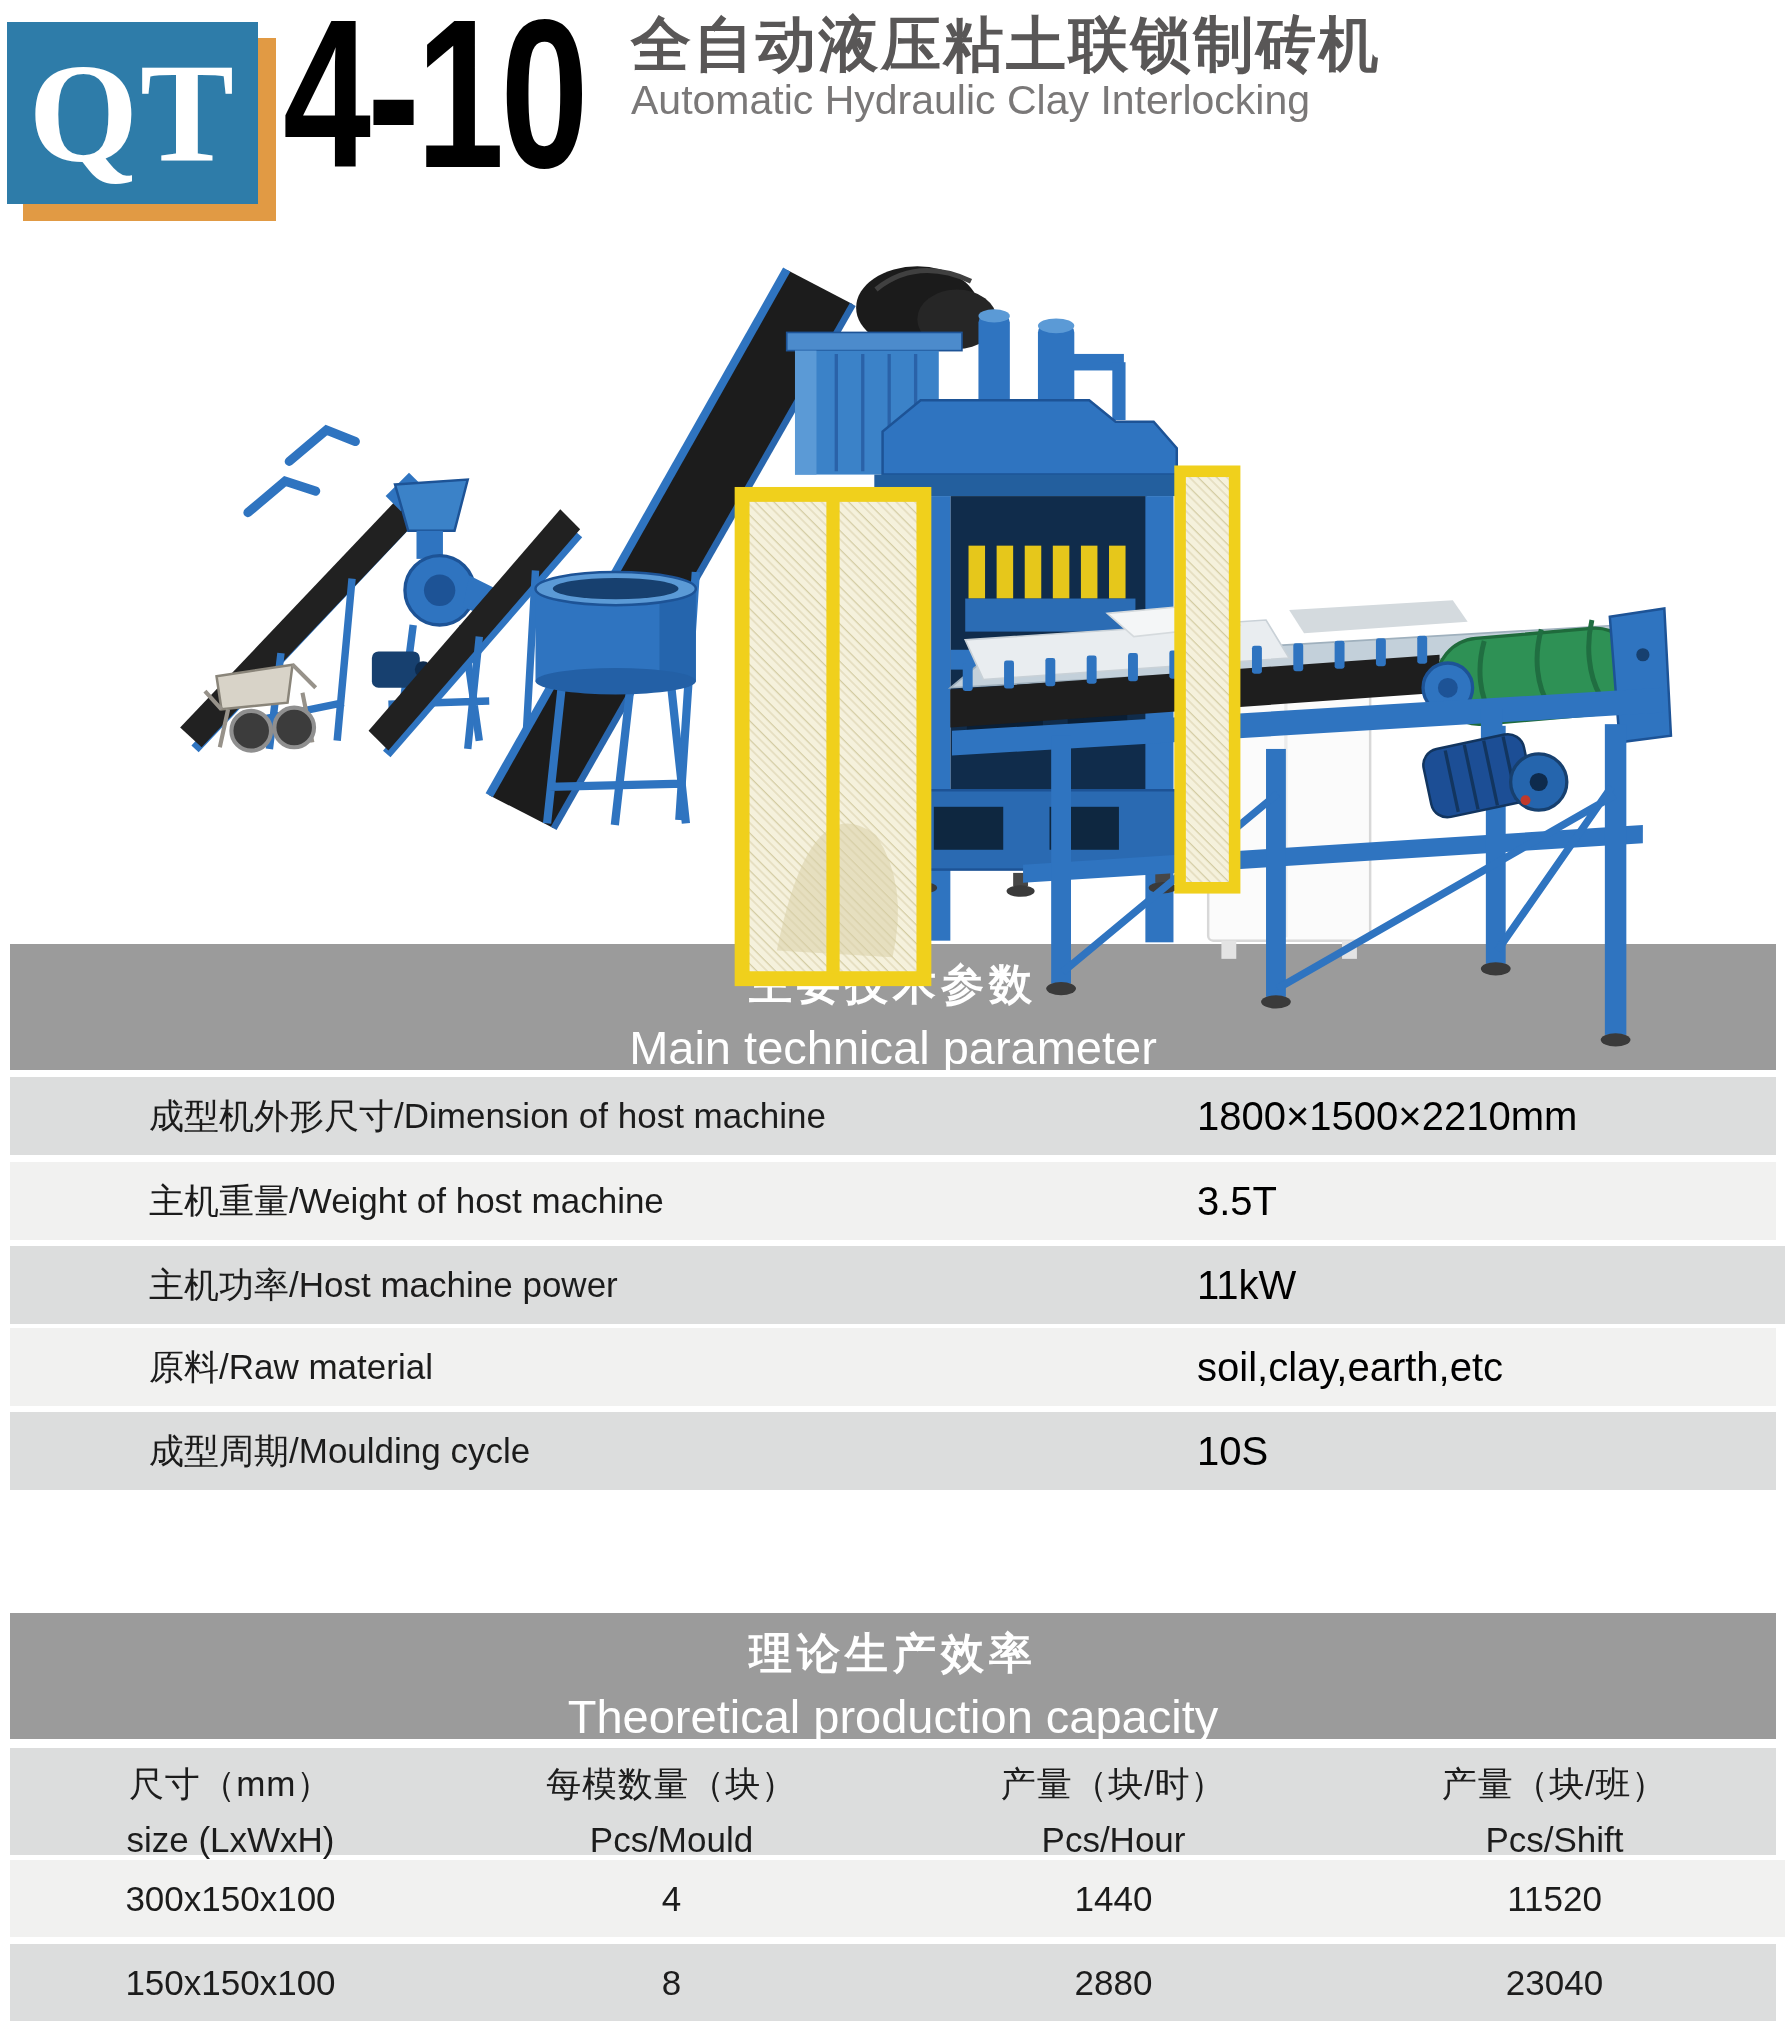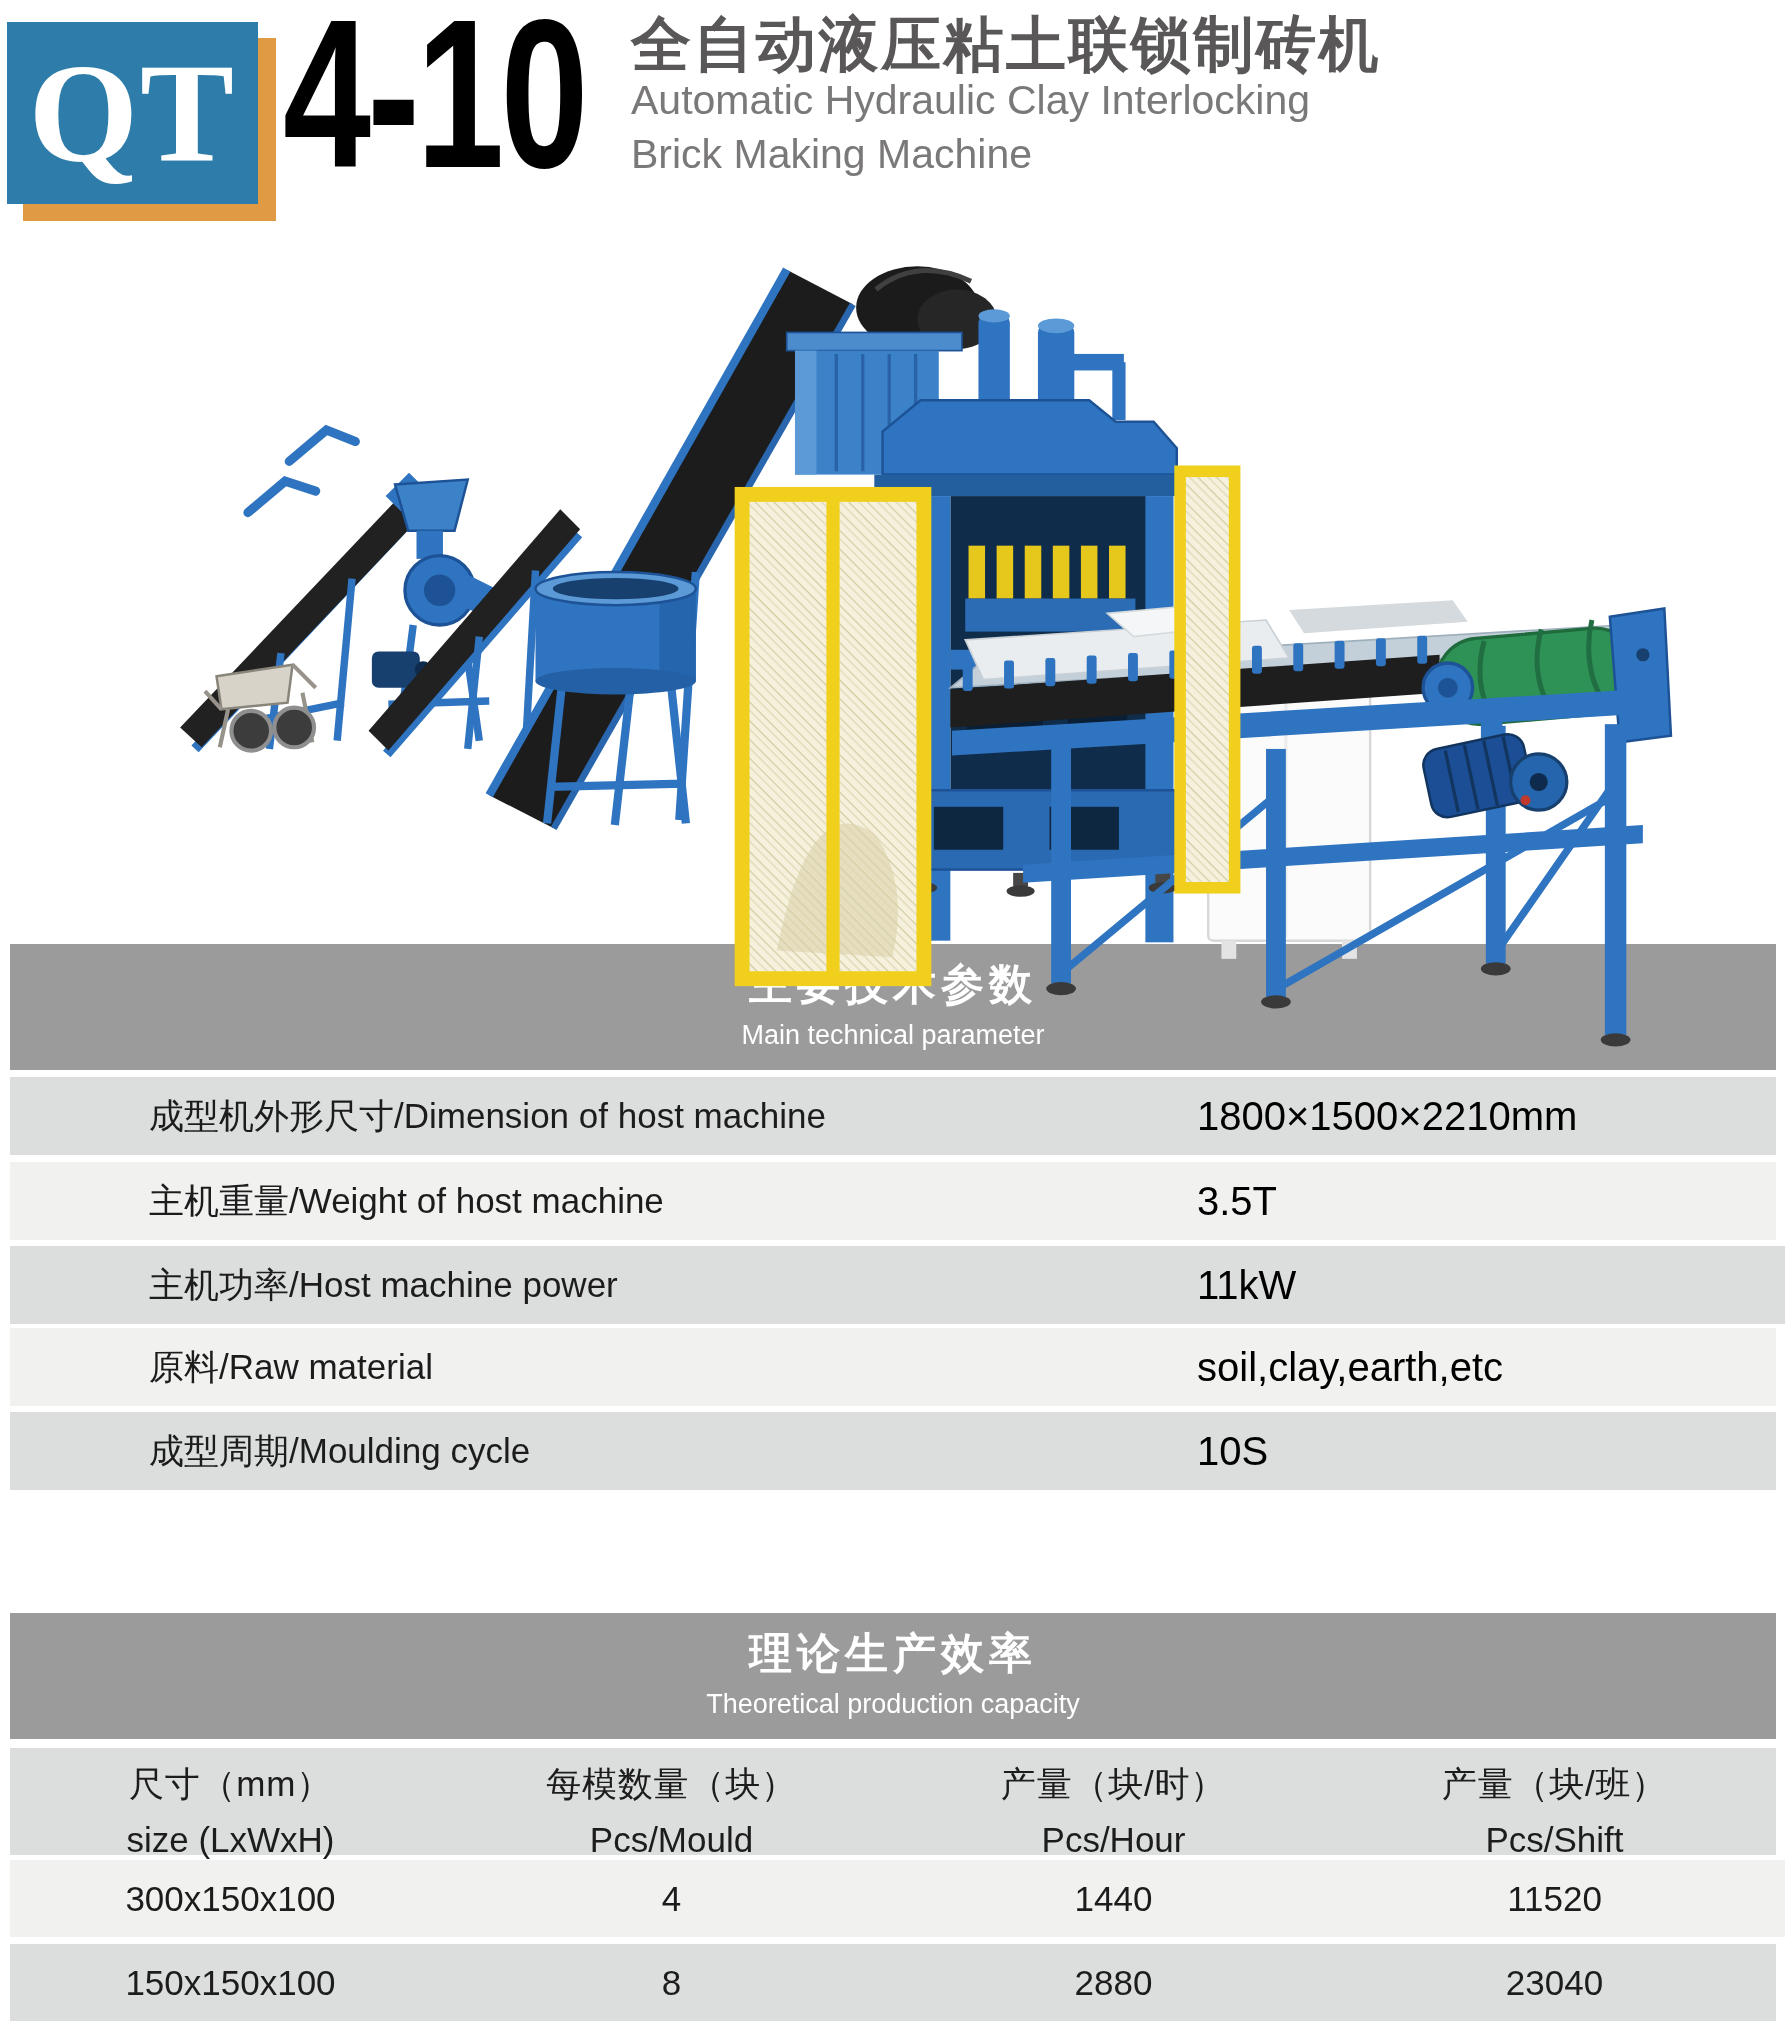--- a/index.html
+++ b/index.html
@@ -15,21 +15,21 @@
          color:#000;letter-spacing:-5px;transform:scaleX(0.75);transform-origin:left top;white-space:nowrap;}
   .title-zh{position:absolute;left:631px;top:5px;font-size:60px;font-weight:700;color:#595757;letter-spacing:2.5px;white-space:nowrap;}
   .title-en{position:absolute;left:631px;top:73px;font-size:41px;line-height:55px;color:#7a7878;white-space:nowrap;}
 
   
   .machine{position:absolute;left:0;top:157px;width:1785px;height:893px;z-index:2;}
 
   
   .banner{position:absolute;left:10px;width:1766px;height:126px;background:#9b9b9b;color:#fff;text-align:center;z-index:1;}
   .banner .zh{font-size:43px;font-weight:700;letter-spacing:5px;margin-top:11.6px;}
-  .banner .en{font-size:27px;font-weight:400;margin-top:6.6px;}
+  .banner .en{font-size:47px;font-weight:400;margin-top:6.6px;}
   #banner-spec{top:944px;}
   #banner-capacity{top:1613px;}
 
   
   .spec-row{position:absolute;left:10px;width:1766px;height:78px;}
   .row-dark{background:#dcdddd;}
   .row-light{background:#f1f1f0;}
   .spec-label{position:absolute;left:139px;top:0;height:100%;display:flex;align-items:center;
               font-size:35px;color:#1c1c1c;white-space:nowrap;}
   .spec-value{position:absolute;left:1187px;top:0;height:100%;display:flex;align-items:center;
@@ -54,21 +54,20 @@
 
 <div class="page">
 
   <div class="logo-orange"></div>
   <div class="logo-blue">
     <span>QT</span>
   </div>
   <div class="model">4-10</div>
   <div class="title-zh">全自动液压粘土联锁制砖机</div>
   <div class="title-en" style="top:73px">Automatic Hydraulic Clay Interlocking</div>
-  <div class="title-en" style="top:127px">Brick Making Machine</div>
 
   <svg class="machine" viewBox="0 0 2160 1080">
     <defs>
       <pattern id="mesh" width="16" height="16" patternUnits="userSpaceOnUse" patternTransform="rotate(45)">
         <rect width="16" height="16" fill="#f5f1dc"></rect>
         <line x1="0" y1="0" x2="16" y2="0" stroke="#d3cba2" stroke-width="3"></line>
         <line x1="0" y1="8" x2="16" y2="8" stroke="#e4ddbe" stroke-width="2"></line>
       </pattern>
       <rect id="tooth" width="12" height="34" rx="3" fill="#2f74c0"></rect>
     </defs>

